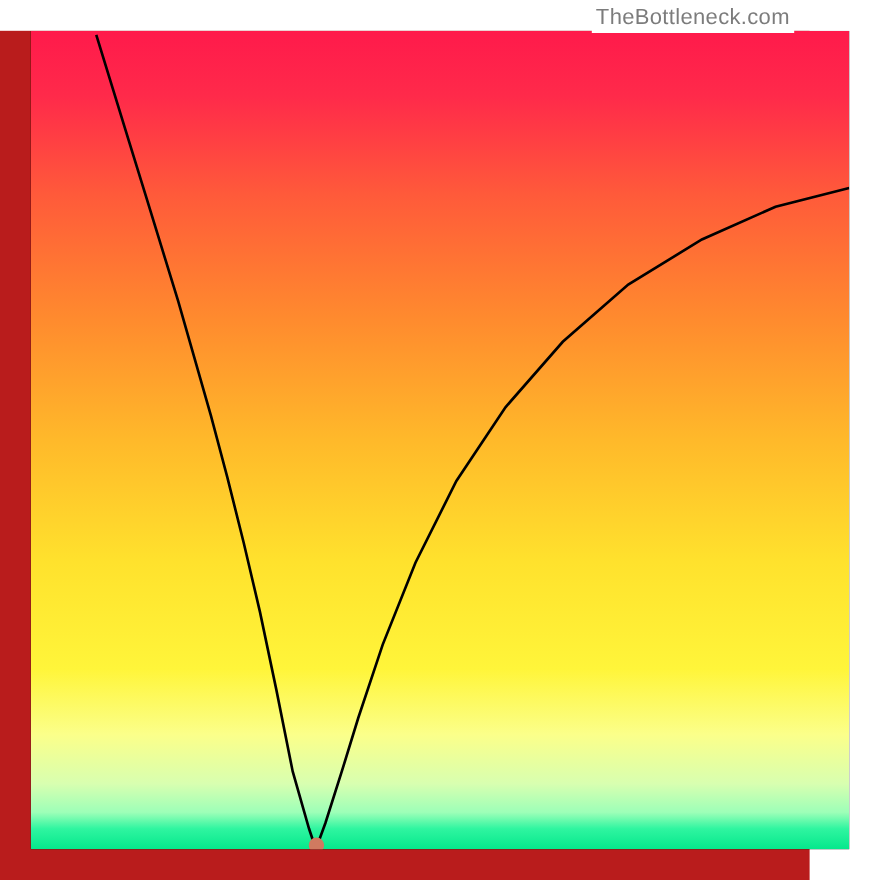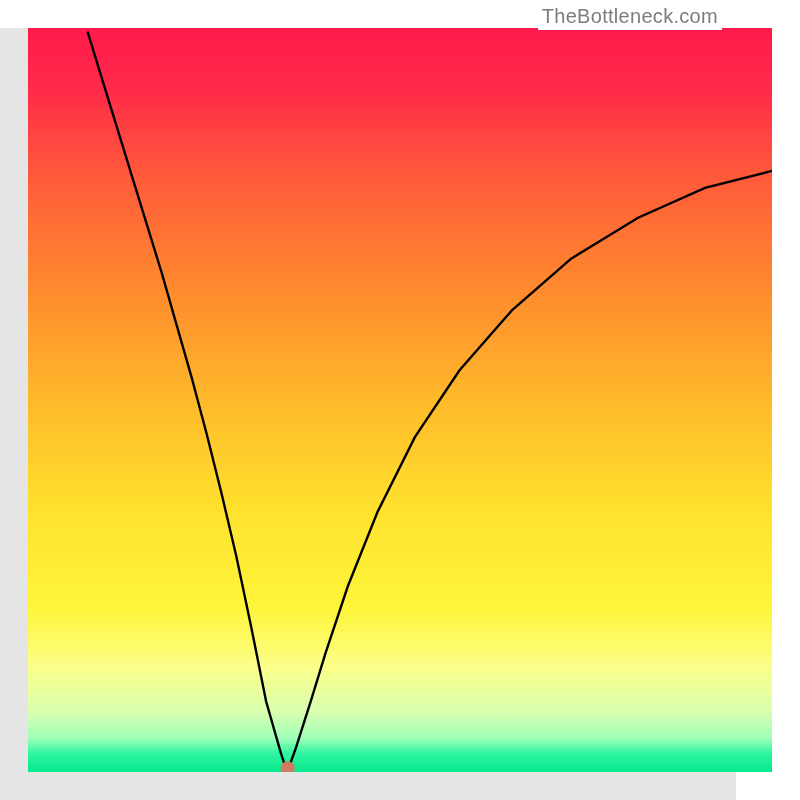--- a/index.html
+++ b/index.html
@@ -6,21 +6,21 @@
     margin: 0;
     padding: 0;
     width: 800px;
     height: 800px;
     overflow: hidden;
     font-family: Arial, Helvetica, sans-serif;
   }
   .frame {
     width: 736px;
     height: 800px;
-    background: #e5e5e5;
+    background: #b91c1c;
     position: relative;
   }
   .watermark {
     position: absolute;
     top: 4px;
     right: 14px;
     color: #7c7c7c;
     font-size: 20px;
     font-weight: 400;
     letter-spacing: 0.3px;

